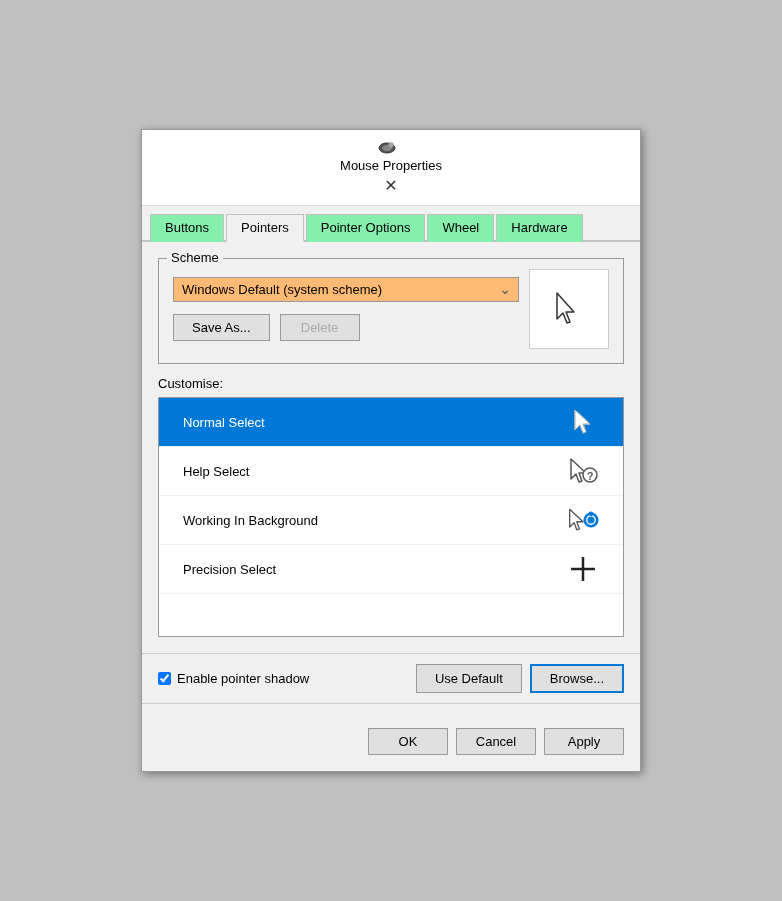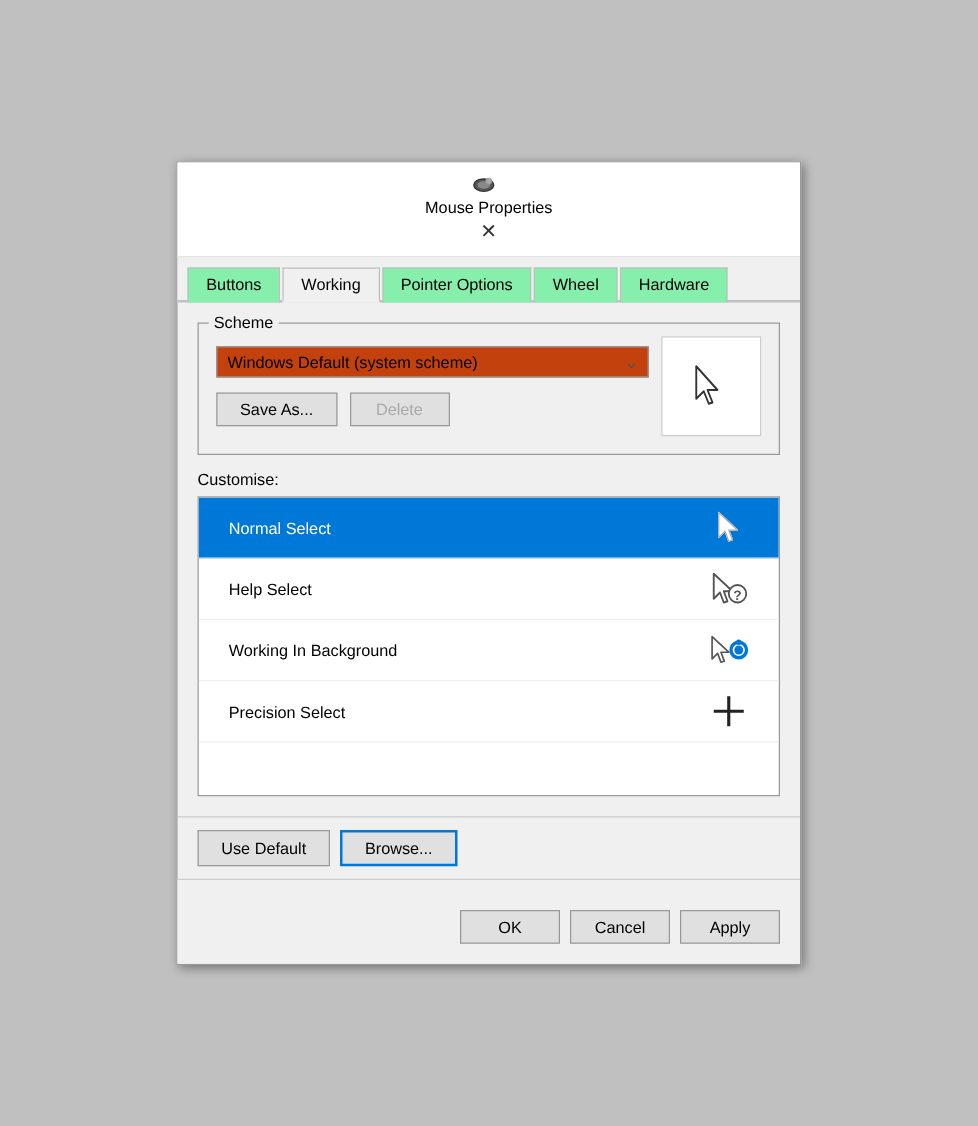--- a/index.html
+++ b/index.html
@@ -106,21 +106,21 @@
       border: 1px solid #ccc;
       background: #fff;
       display: flex;
       align-items: center;
       justify-content: center;
     }
     .select-box {
       width: 100%;
       padding: 4px 8px;
       border: 1px solid #999;
-      background: #c2410c;
+      background: #fdba74;
       appearance: none;
       -webkit-appearance: none;
       font-size: 13px;
       cursor: pointer;
       position: relative;
     }
     .select-wrapper {
       position: relative;
       margin-bottom: 12px;
     }
@@ -235,21 +235,21 @@
         <ellipse cx="9" cy="9" rx="5" ry="3" fill="#888"></ellipse>
         <circle cx="13" cy="6" r="2.5" fill="#aaa" stroke="#888" stroke-width="0.5"></circle>
       </svg>
     </div>
     <span class="title-bar-title">Mouse Properties</span>
     <button class="title-bar-close">✕</button>
   </div>
 
   <div class="tabs">
     <div class="tab">Buttons</div>
-    <div class="tab active">Working</div>
+    <div class="tab active">Pointers</div>
     <div class="tab">Pointer Options</div>
     <div class="tab">Wheel</div>
     <div class="tab">Hardware</div>
   </div>
 
   <div class="content">
 
     <div class="fieldset">
       <span class="fieldset-legend">Scheme</span>
       <div class="scheme-row">
@@ -316,20 +316,24 @@
           <svg width="28" height="28" viewBox="0 0 28 28">
             <line x1="14" y1="2" x2="14" y2="26" stroke="#222" stroke-width="2.5"></line>
             <line x1="2" y1="14" x2="26" y2="14" stroke="#222" stroke-width="2.5"></line>
           </svg>
         </div>
       </div>
     </div>
   </div>
 
   <div class="footer-row">
+    <label class="checkbox-label">
+      <input type="checkbox" checked="" style="">
+      <span>Enable pointer shadow</span>
+    </label>
     <div class="footer-btns">
       <button class="btn">Use Default</button>
       <button class="btn primary">Browse...</button>
     </div>
   </div>
 
   <div class="dialog-footer">
     <button class="btn">OK</button>
     <button class="btn">Cancel</button>
     <button class="btn">Apply</button>

